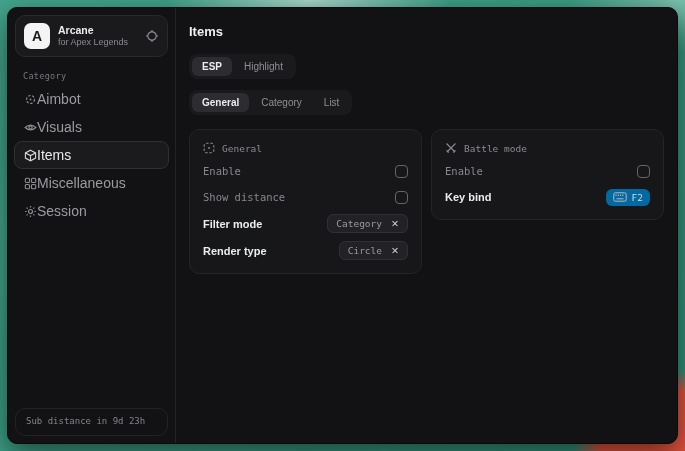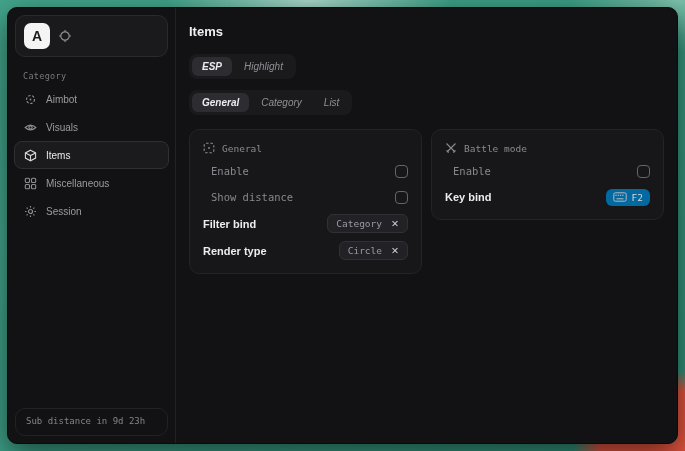--- a/index.html
+++ b/index.html
@@ -35,22 +35,22 @@
   }
   .brand-text { flex:1; line-height:1.25; }
   .brand-name { font-size:10.5px; font-weight:bold; color:#ededf0; }
   .brand-sub { font-size:9px; color:#8a8a90; }
   .pin-btn { color:#8b8b91; display:flex; align-items:center; }
 
   .cat-label { margin:14px 0 4px 15px; font-size:8.5px; color:#77777d; letter-spacing:.3px; }
 
   .nav { display:flex; flex-direction:column; }
   .nav-item {
-    height:28px; margin:0 6px; padding:0 9px; display:flex; align-items:center; gap:9px;
-    font-size:10px; color:#9b9ba1; border:1px solid transparent; border-radius:8px;
+    height:28px; margin:0 6px; padding:0 9px; display:flex; align-items:center; 
+    font-size:14px; color:#9b9ba1; border:1px solid transparent; border-radius:8px;
   }
   .nav-item .nicon { display:flex; color:#8d8d93; }
   .nav-item.selected {
     background:#1b1b1e; border-color:#2f2f34; color:#e9e9ec;
   }
   .nav-item.selected .nicon { color:#d6d6da; }
 
   .side-spacer { flex:1; }
   .footer-card {
     margin:0 7px 7px 7px; padding:6px 10px 7px 10px;
@@ -60,37 +60,37 @@
   .footer-line2 { font-size:9px; color:#c6c6cb; }
 
   
   .main { flex:1; padding:13px 13px 0 13px; }
   .page-title { font-size:13px; font-weight:bold; color:#f0f0f3; margin:3px 0 15px 0; }
 
   .tabbar {
     display:inline-flex; align-items:center; gap:2px; padding:3px;
     background:#1a1a1d; border-radius:8px; margin-bottom:11px;
   }
-  .tabbar { margin-right:100%;font-style:italic; } 
+  .tabbar { margin-right:100%; } 
   .tab {
     padding:4px 10px; font-size:10px; color:#8f8f95; border-radius:6px; white-space:nowrap;
   }
   .tab.selected { background:#2c2c31; color:#ececef; font-weight:bold; }
 
   .panels { display:flex; gap:9px; align-items:flex-start; margin-top:3px; }
   .panel {
     background:#17171a; border:1px solid #242428; border-radius:10px; padding:10px 13px 13px 13px;
   }
   .panel-general { width:233px; }
   .panel-battle { flex:1; }
   .panel-head { display:flex; align-items:center; gap:7px; color:#8a8a90; font-size:9.5px; margin:2px 0 6px 0; }
   .panel-head .picon { display:flex; color:#8a8a90; }
 
   .row { display:flex; align-items:center; justify-content:space-between; min-height:18px; margin-top:8px; }
-  .row-label-dim { font-size:10.5px; color:#87878d;margin-left:8px; }
+  .row-label-dim { font-size:10.5px; color:#87878d; }
   .row-label-strong { font-size:11px; font-weight:bold; color:#ecedef; }
 
   .checkbox {
     width:13px; height:13px; border:1.5px solid #64646b; border-radius:4px; background:transparent;
   }
 
   .pill {
     display:flex; align-items:center; gap:9px; padding:3px 8px;
     background:#222226; border:1px solid #303036; border-radius:6px;
   }
@@ -108,20 +108,24 @@
 </style>
 </head>
 <body>
 
 <div class="window">
 
   <div class="sidebar">
 
     <div class="brand-card">
       <div class="logo">A</div>
+      <div class="brand-text">
+        <div class="brand-name">Arcane</div>
+        <div class="brand-sub">for Apex Legends</div>
+      </div>
       <div class="pin-btn">
         <svg width="14" height="14" viewBox="0 0 14 14" fill="none" stroke="currentColor" stroke-width="1.2">
           <circle cx="7" cy="7" r="4.2"></circle>
           <path d="M7 1v2M7 11v2M1 7h2M11 7h2"></path>
         </svg>
       </div>
     </div>
 
     <div class="cat-label mono">Category</div>
 
@@ -221,21 +225,21 @@
           <span class="row-label-dim mono">Enable</span>
           <span class="checkbox"></span>
         </div>
 
         <div class="row">
           <span class="row-label-dim mono">Show distance</span>
           <span class="checkbox"></span>
         </div>
 
         <div class="row">
-          <span class="row-label-strong">Filter bind</span>
+          <span class="row-label-strong">Filter mode</span>
           <span class="pill">
             <span class="pill-value mono">Category</span>
             <span class="pill-x">✕</span>
           </span>
         </div>
 
         <div class="row">
           <span class="row-label-strong">Render type</span>
           <span class="pill">
             <span class="pill-value mono">Circle</span>

